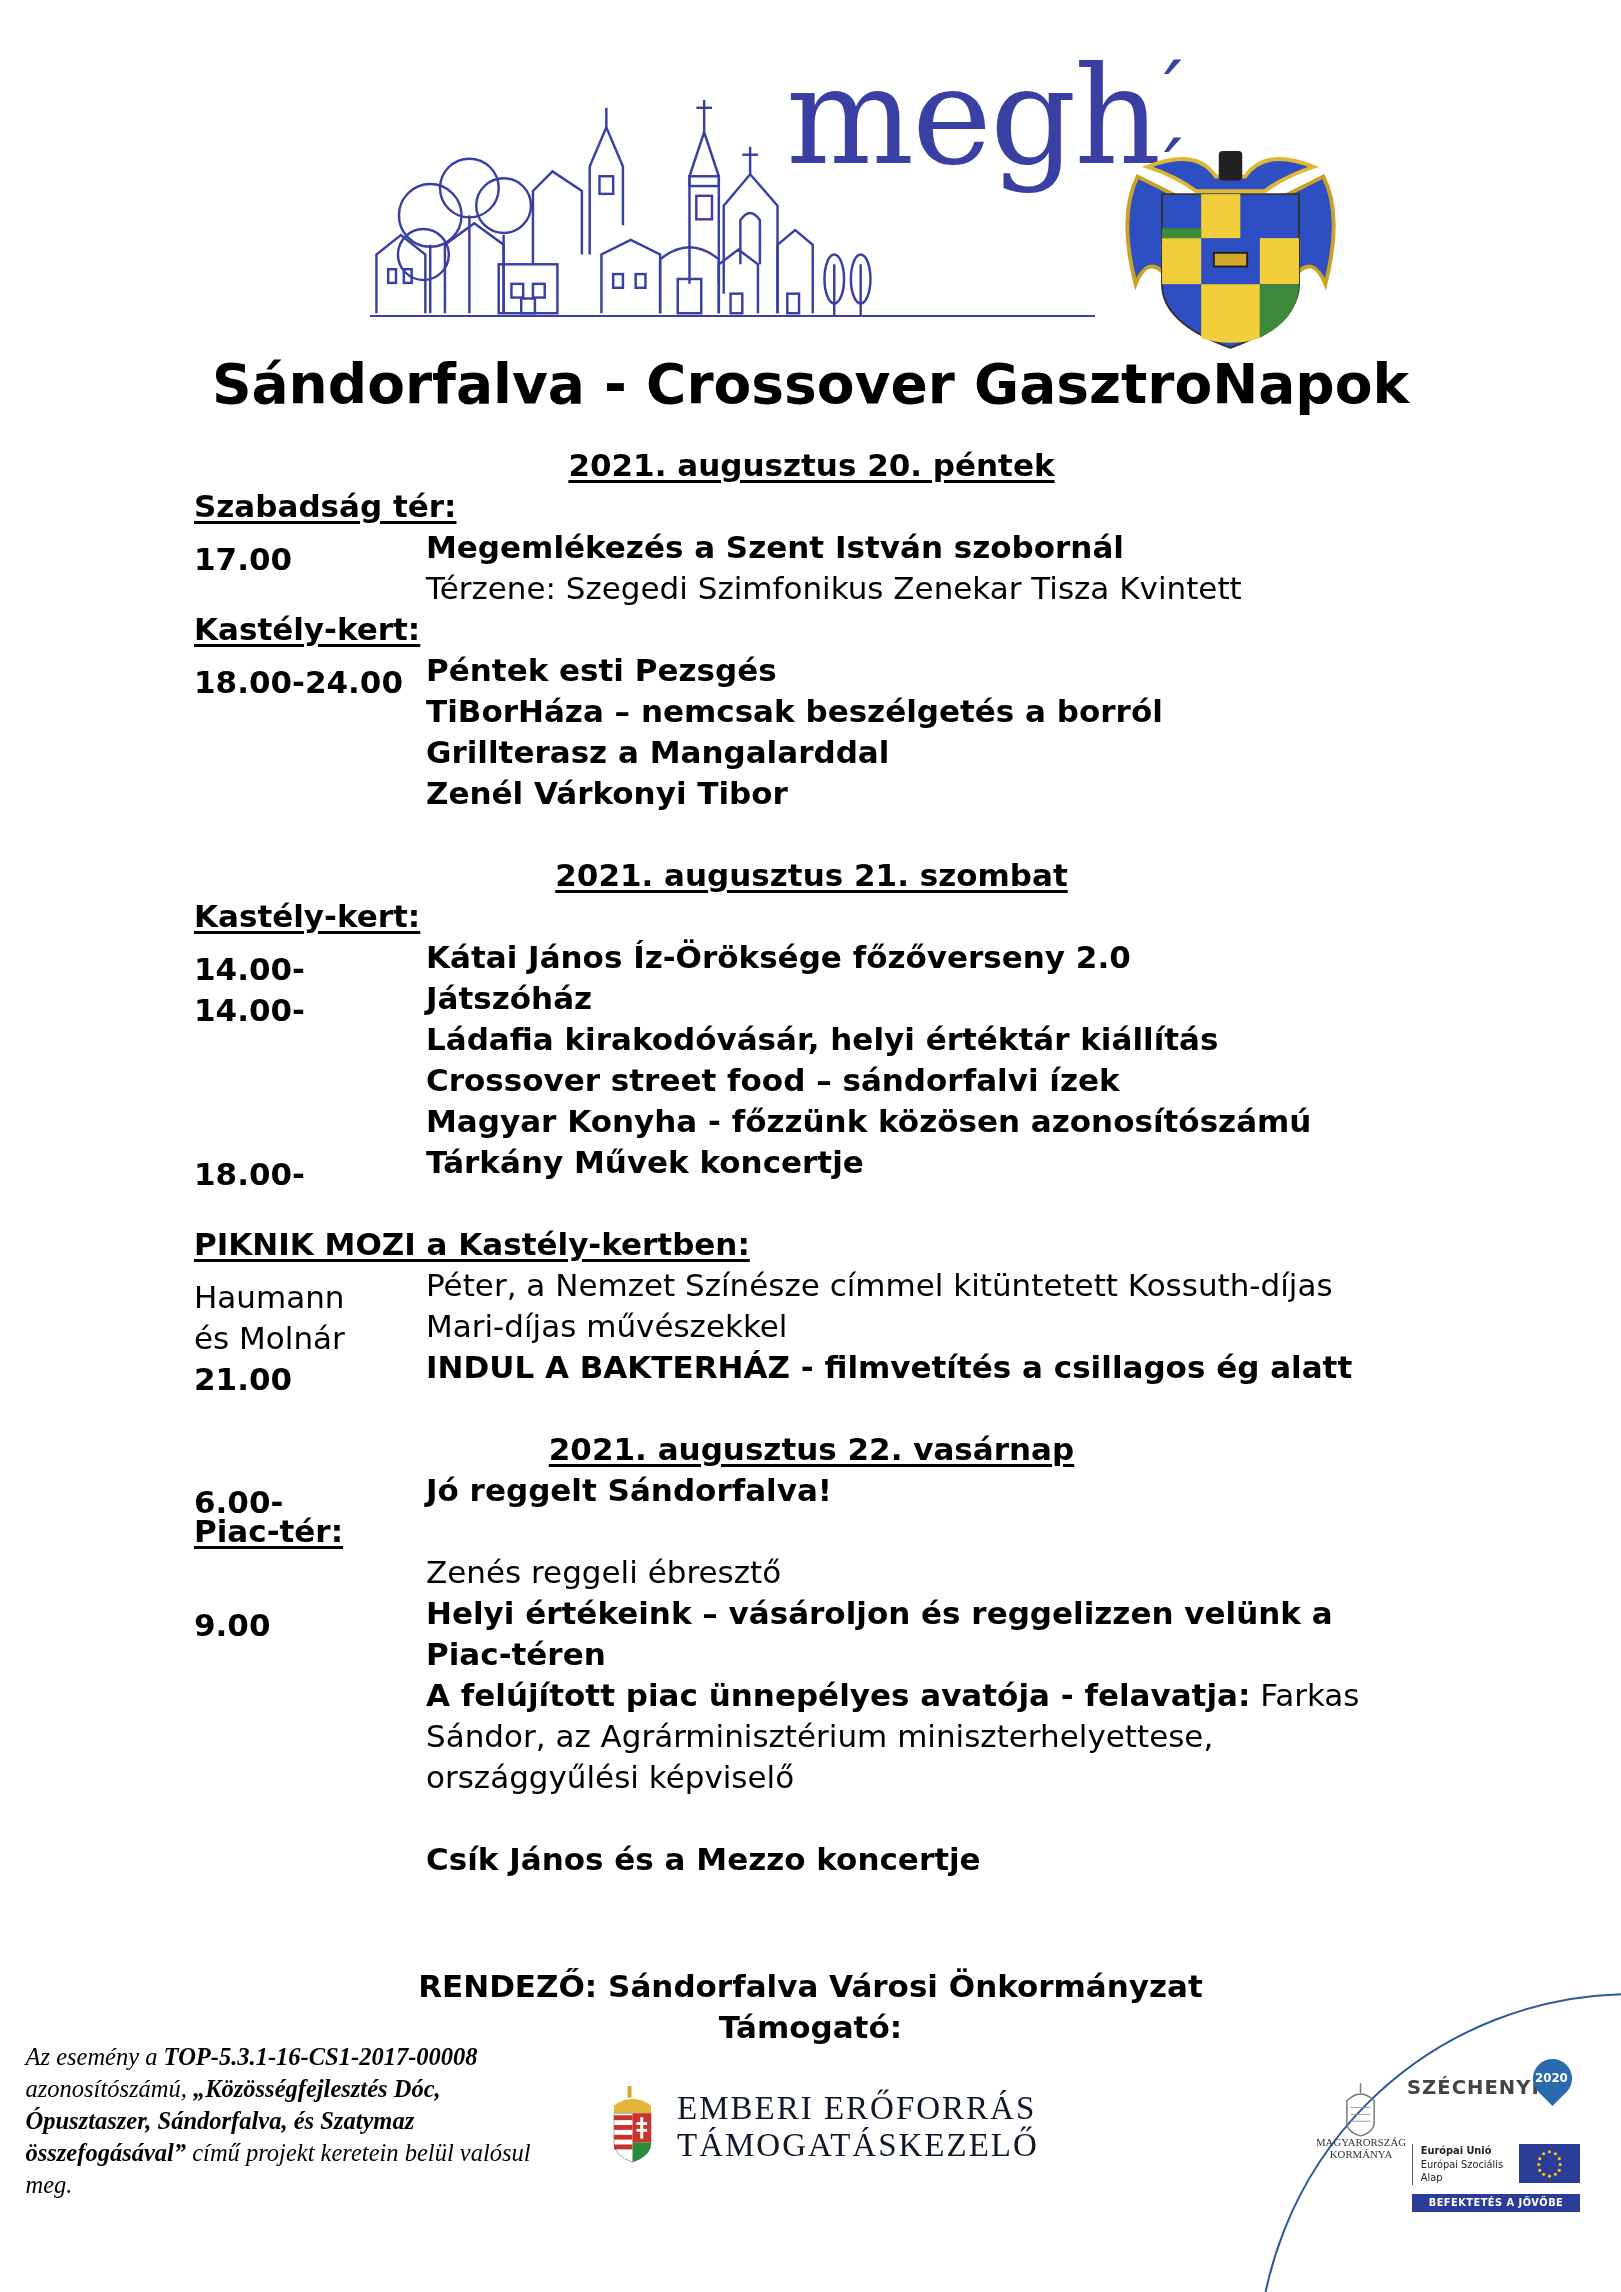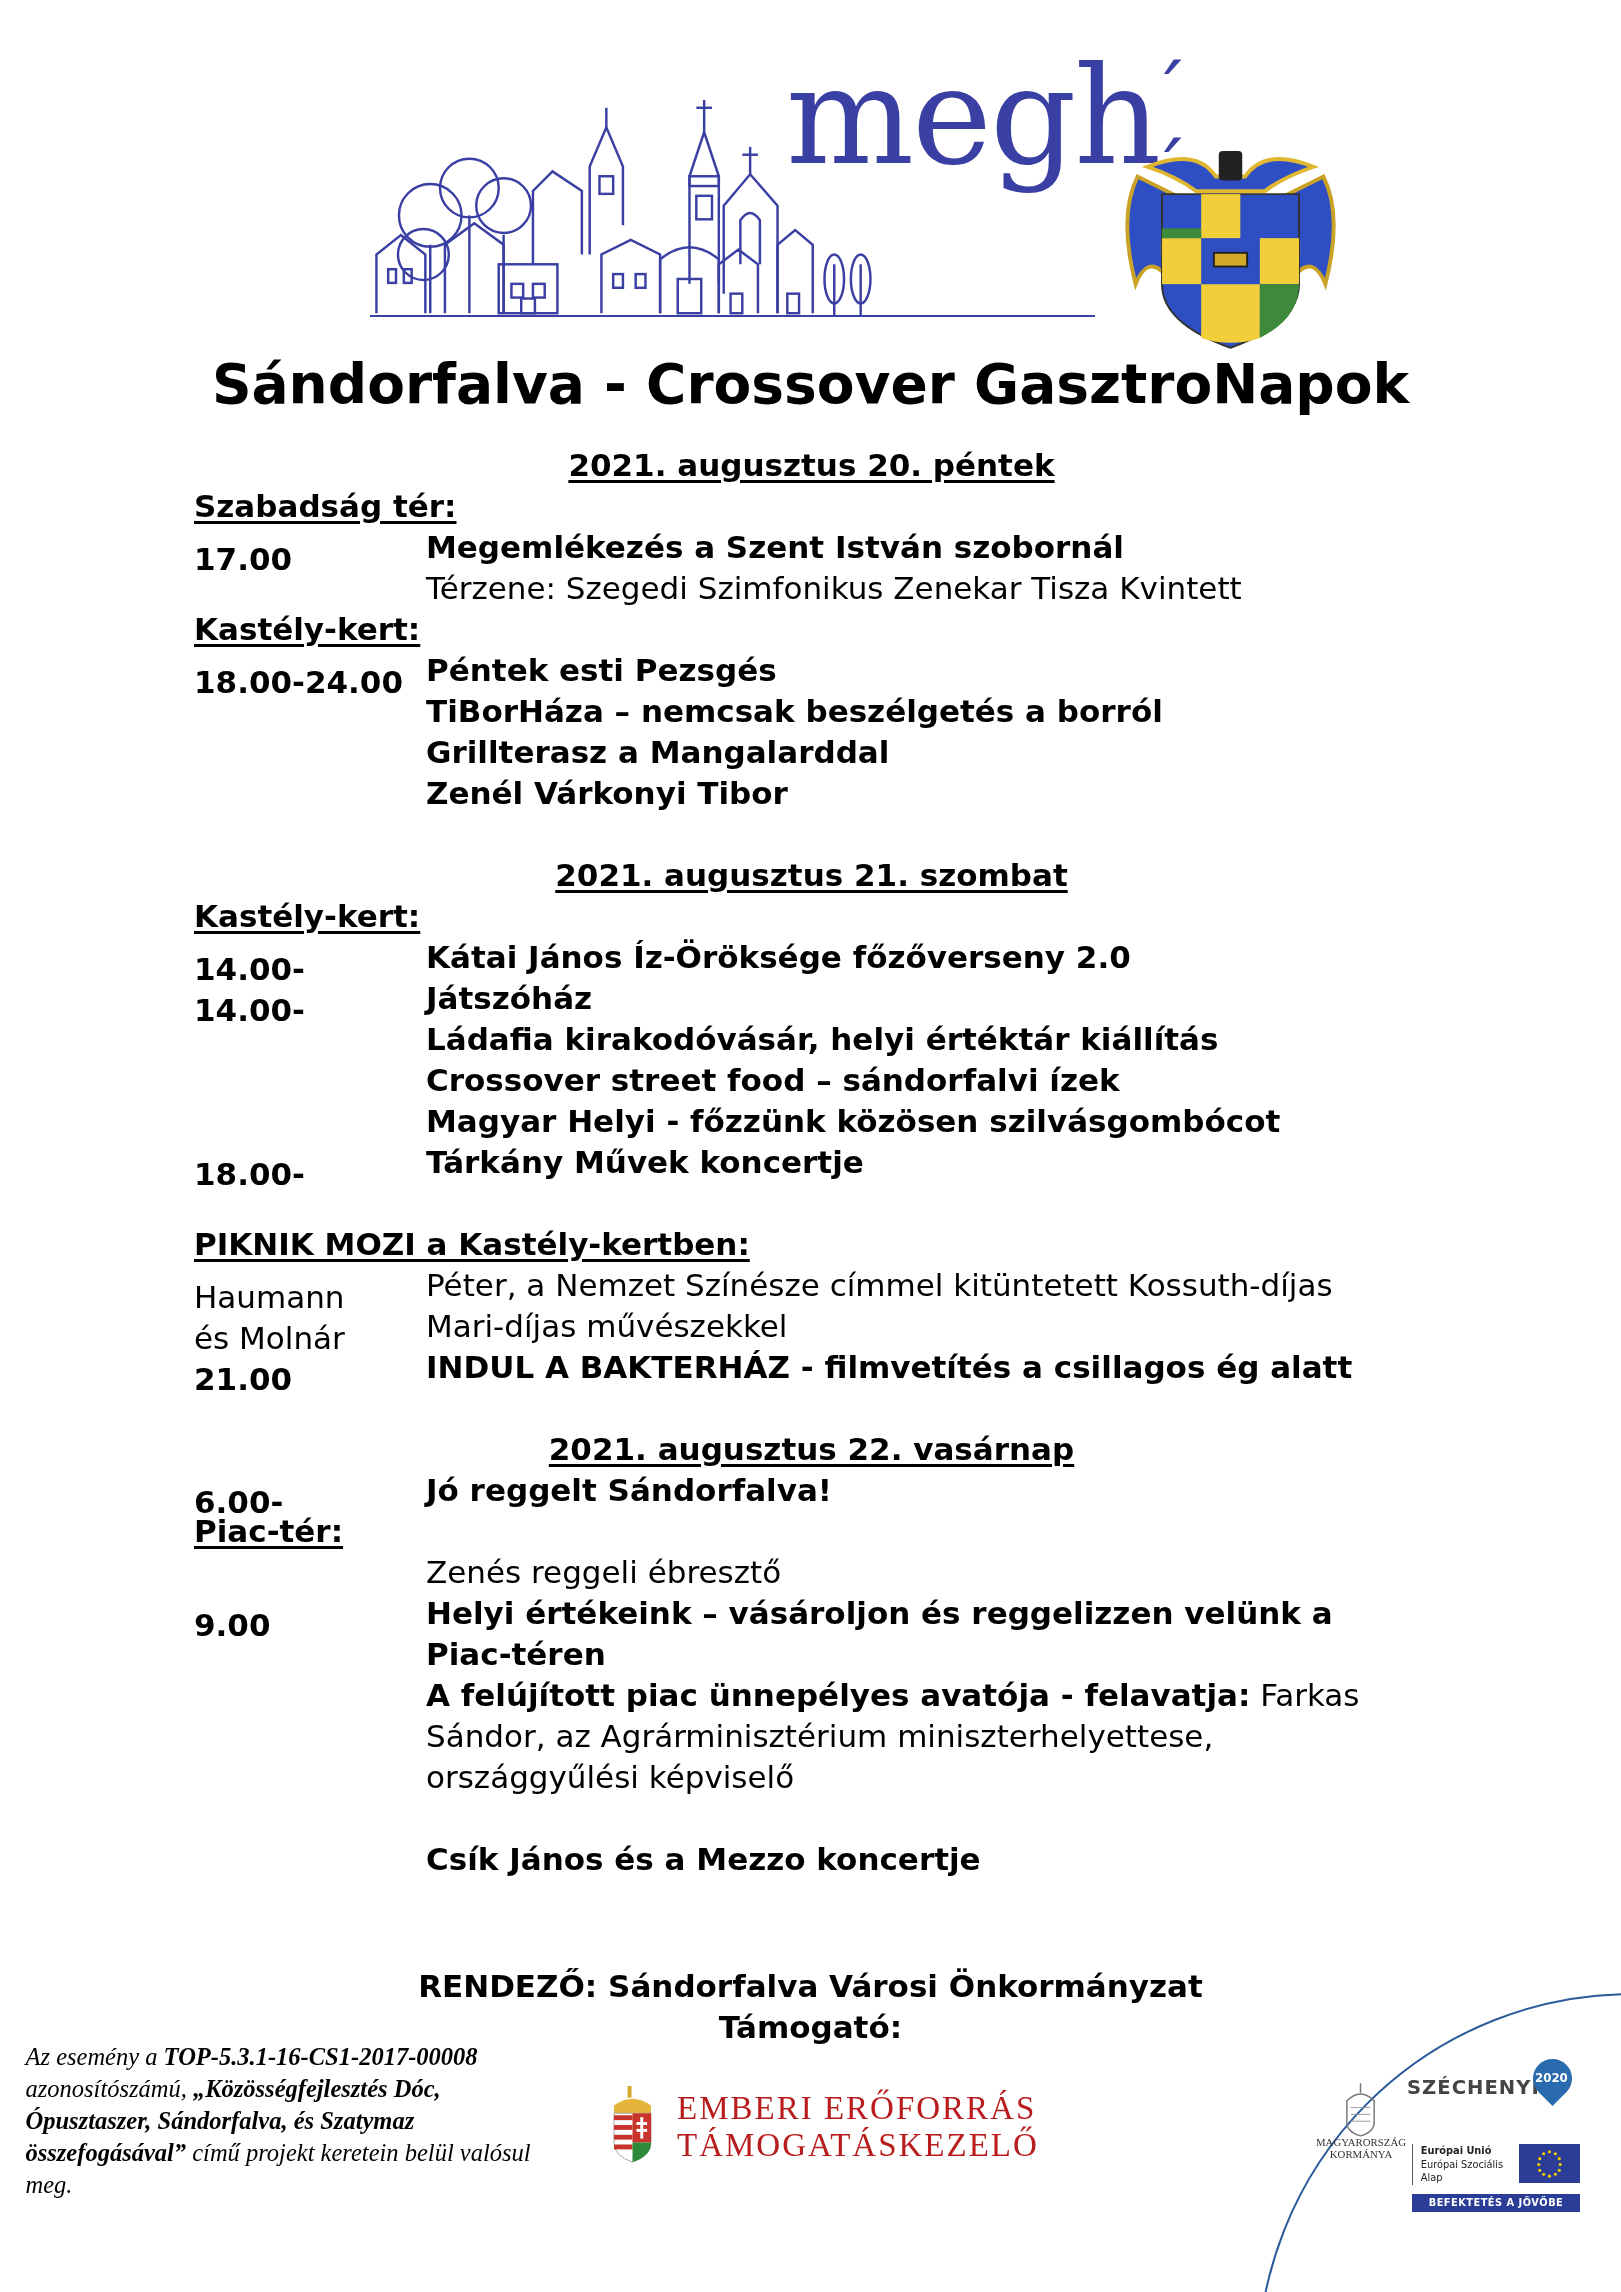--- a/index.html
+++ b/index.html
@@ -17,21 +17,21 @@
   .row.empty { height: 41px; }
   .date { text-align: center; width: 1235px; font-weight: bold; text-decoration: underline; text-decoration-thickness: 2.9px; text-underline-offset: 3.9px; }
   .loc { font-weight: bold; text-decoration: underline; text-decoration-thickness: 2.9px; text-underline-offset: 3.9px; }
   .time { position: absolute; left: 0; top: 12px; }
   .desc { position: absolute; left: 232px; top: 0; }
   .b { font-weight: bold; }
   .n { font-weight: normal; }
   .footer-center { position: absolute; left: 0; width: 1621px; text-align: center; font-size: 31px; font-weight: bold; line-height: 41px; }
   .note { position: absolute; left: 25.5px; top: 2041px; width: 529px; font-family: "Liberation Serif", serif; font-style: italic; font-size: 24.5px; line-height: 32px; }
   .emmi { position: absolute; left: 608px; top: 2086px; width: 470px; height: 78px; }
-  .emmi-text { position: absolute; left: 69px; top: 3.9px; font-family: "Liberation Serif", serif; font-size: 33px; line-height: 37px; letter-spacing: 2px; color: #b91c1c; }
+  .emmi-text { position: absolute; left: 69px; top: 3.9px; font-family: "Liberation Serif", serif; font-size: 33px; line-height: 37px; letter-spacing: 2px; color: #0f172a; }
   .sz-panel { position: absolute; left: 1257px; top: 1985px; width: 365px; height: 308px; overflow: hidden; }
   .sz-arc { position: absolute; left: 0; top: 7.8px; width: 745px; height: 745px; border-radius: 50%; border: 2.9px solid #2a5a9a; }
   .sz-title { position: absolute; left: 150px; top: 91px; font-size: 19.6px; font-weight: bold; color: #444; letter-spacing: 1px; }
   .sz-pin { position: absolute; left: 276px; top: 74px; width: 39px; height: 39px; background: #2a6aae; border-radius: 50% 50% 50% 0; transform: rotate(-45deg); }
   .sz-pin-text { position: absolute; left: 278px; top: 86px; font-size: 11.8px; color: #fff; font-weight: bold; }
   .gov { position: absolute; left: 59px; top: 152px; width: 90px; text-align: center; font-family: "Liberation Serif", serif; font-size: 10.8px; line-height: 11.8px; color: #333; }
   .eu-text { position: absolute; left: 155px; top: 159px; border-left: 1px solid #555; padding-left: 7.8px; font-size: 9.8px; line-height: 13.7px; color: #222; }
   .eu-flag { position: absolute; left: 262px; top: 159px; width: 61px; height: 39px; background: #2b3d96; }
   .eu-band { position: absolute; left: 155px; top: 209px; width: 168px; height: 17.6px; background: #2b3d96; color: #fff; font-size: 9.8px; font-weight: bold; line-height: 17.6px; text-align: center; letter-spacing: 0.5px; }
 </style>
@@ -154,21 +154,21 @@
       <span class="time b">14.00-</span>
       <span class="desc b">Játszóház</span>
     </div>
   <div class="row">
       <span class="desc b">Ládafia kirakodóvásár, helyi értéktár kiállítás</span>
     </div>
   <div class="row">
       <span class="desc b">Crossover street food – sándorfalvi ízek</span>
     </div>
   <div class="row">
-      <span class="desc b">Magyar Helyi - főzzünk közösen szilvásgombócot</span>
+      <span class="desc b">Magyar Konyha - főzzünk közösen azonosítószámú</span>
     </div>
   <div class="row">
       <span class="time b">18.00-</span>
       <span class="desc b">Tárkány Művek koncertje</span>
     </div>
   <div class="row empty"></div>
   <div class="row"><span class="loc">PIKNIK MOZI a Kastély-kertben:</span></div>
   <div class="row">
       <span class="time n">Haumann</span>
       <span class="desc n">Péter, a Nemzet Színésze címmel kitüntetett Kossuth-díjas</span>

